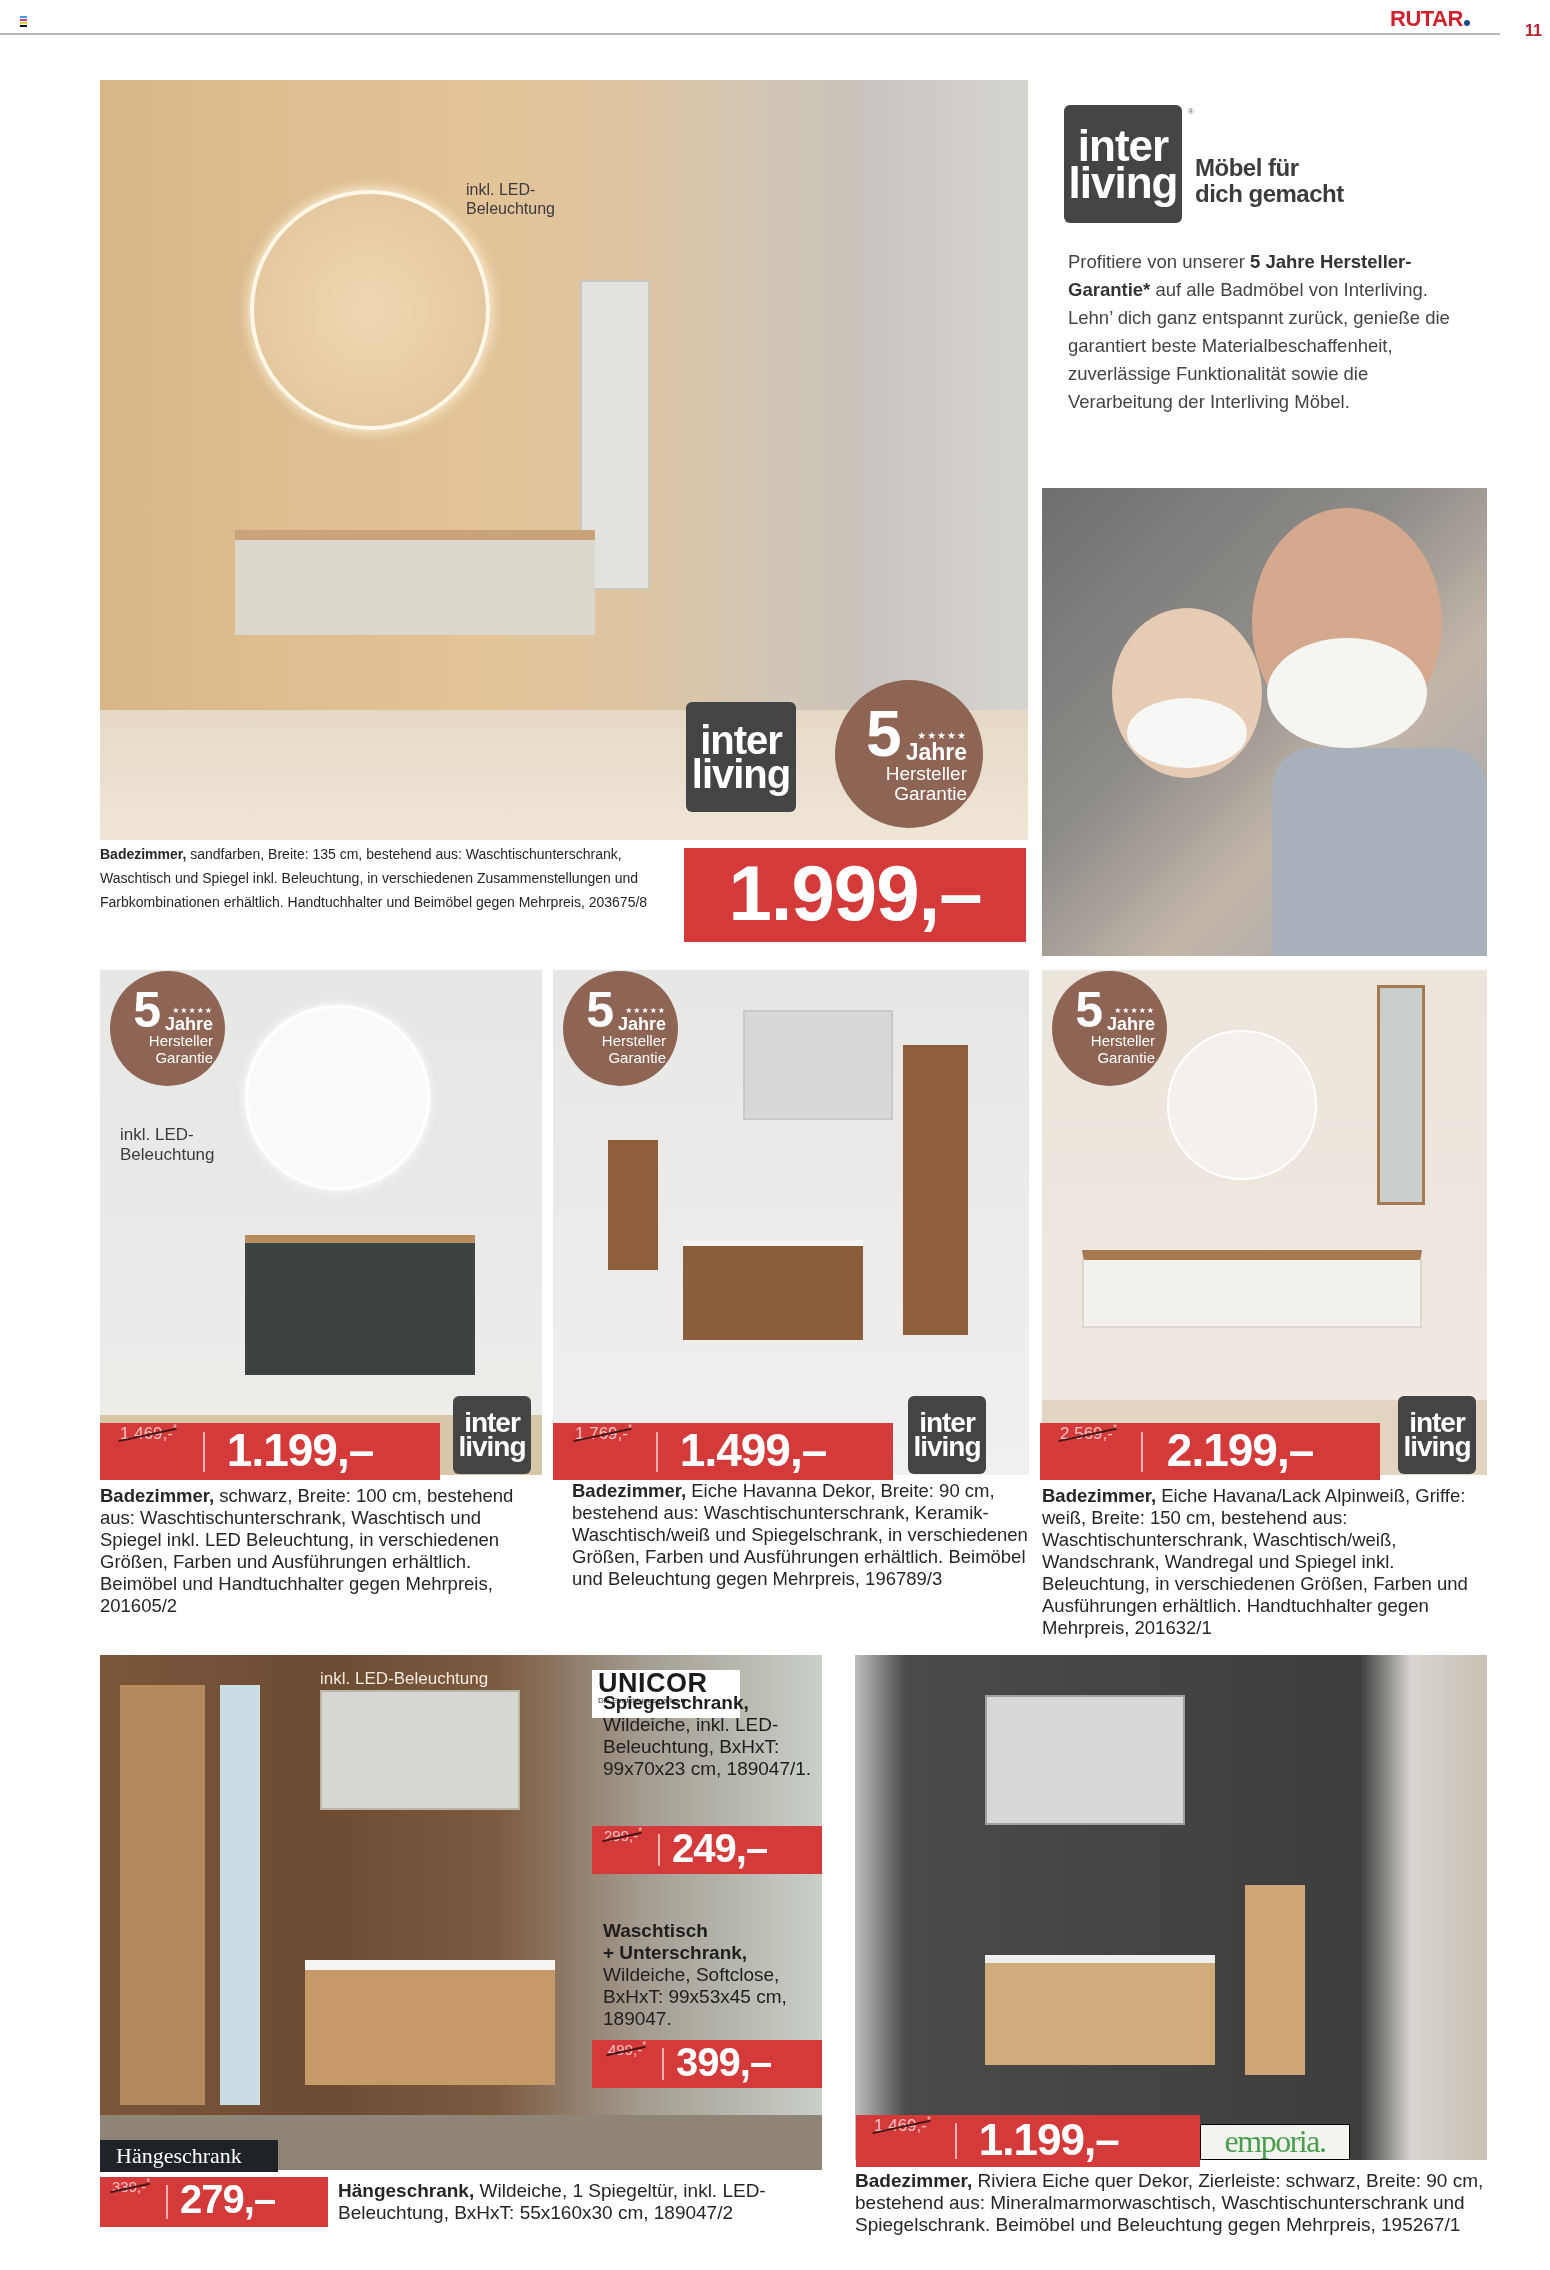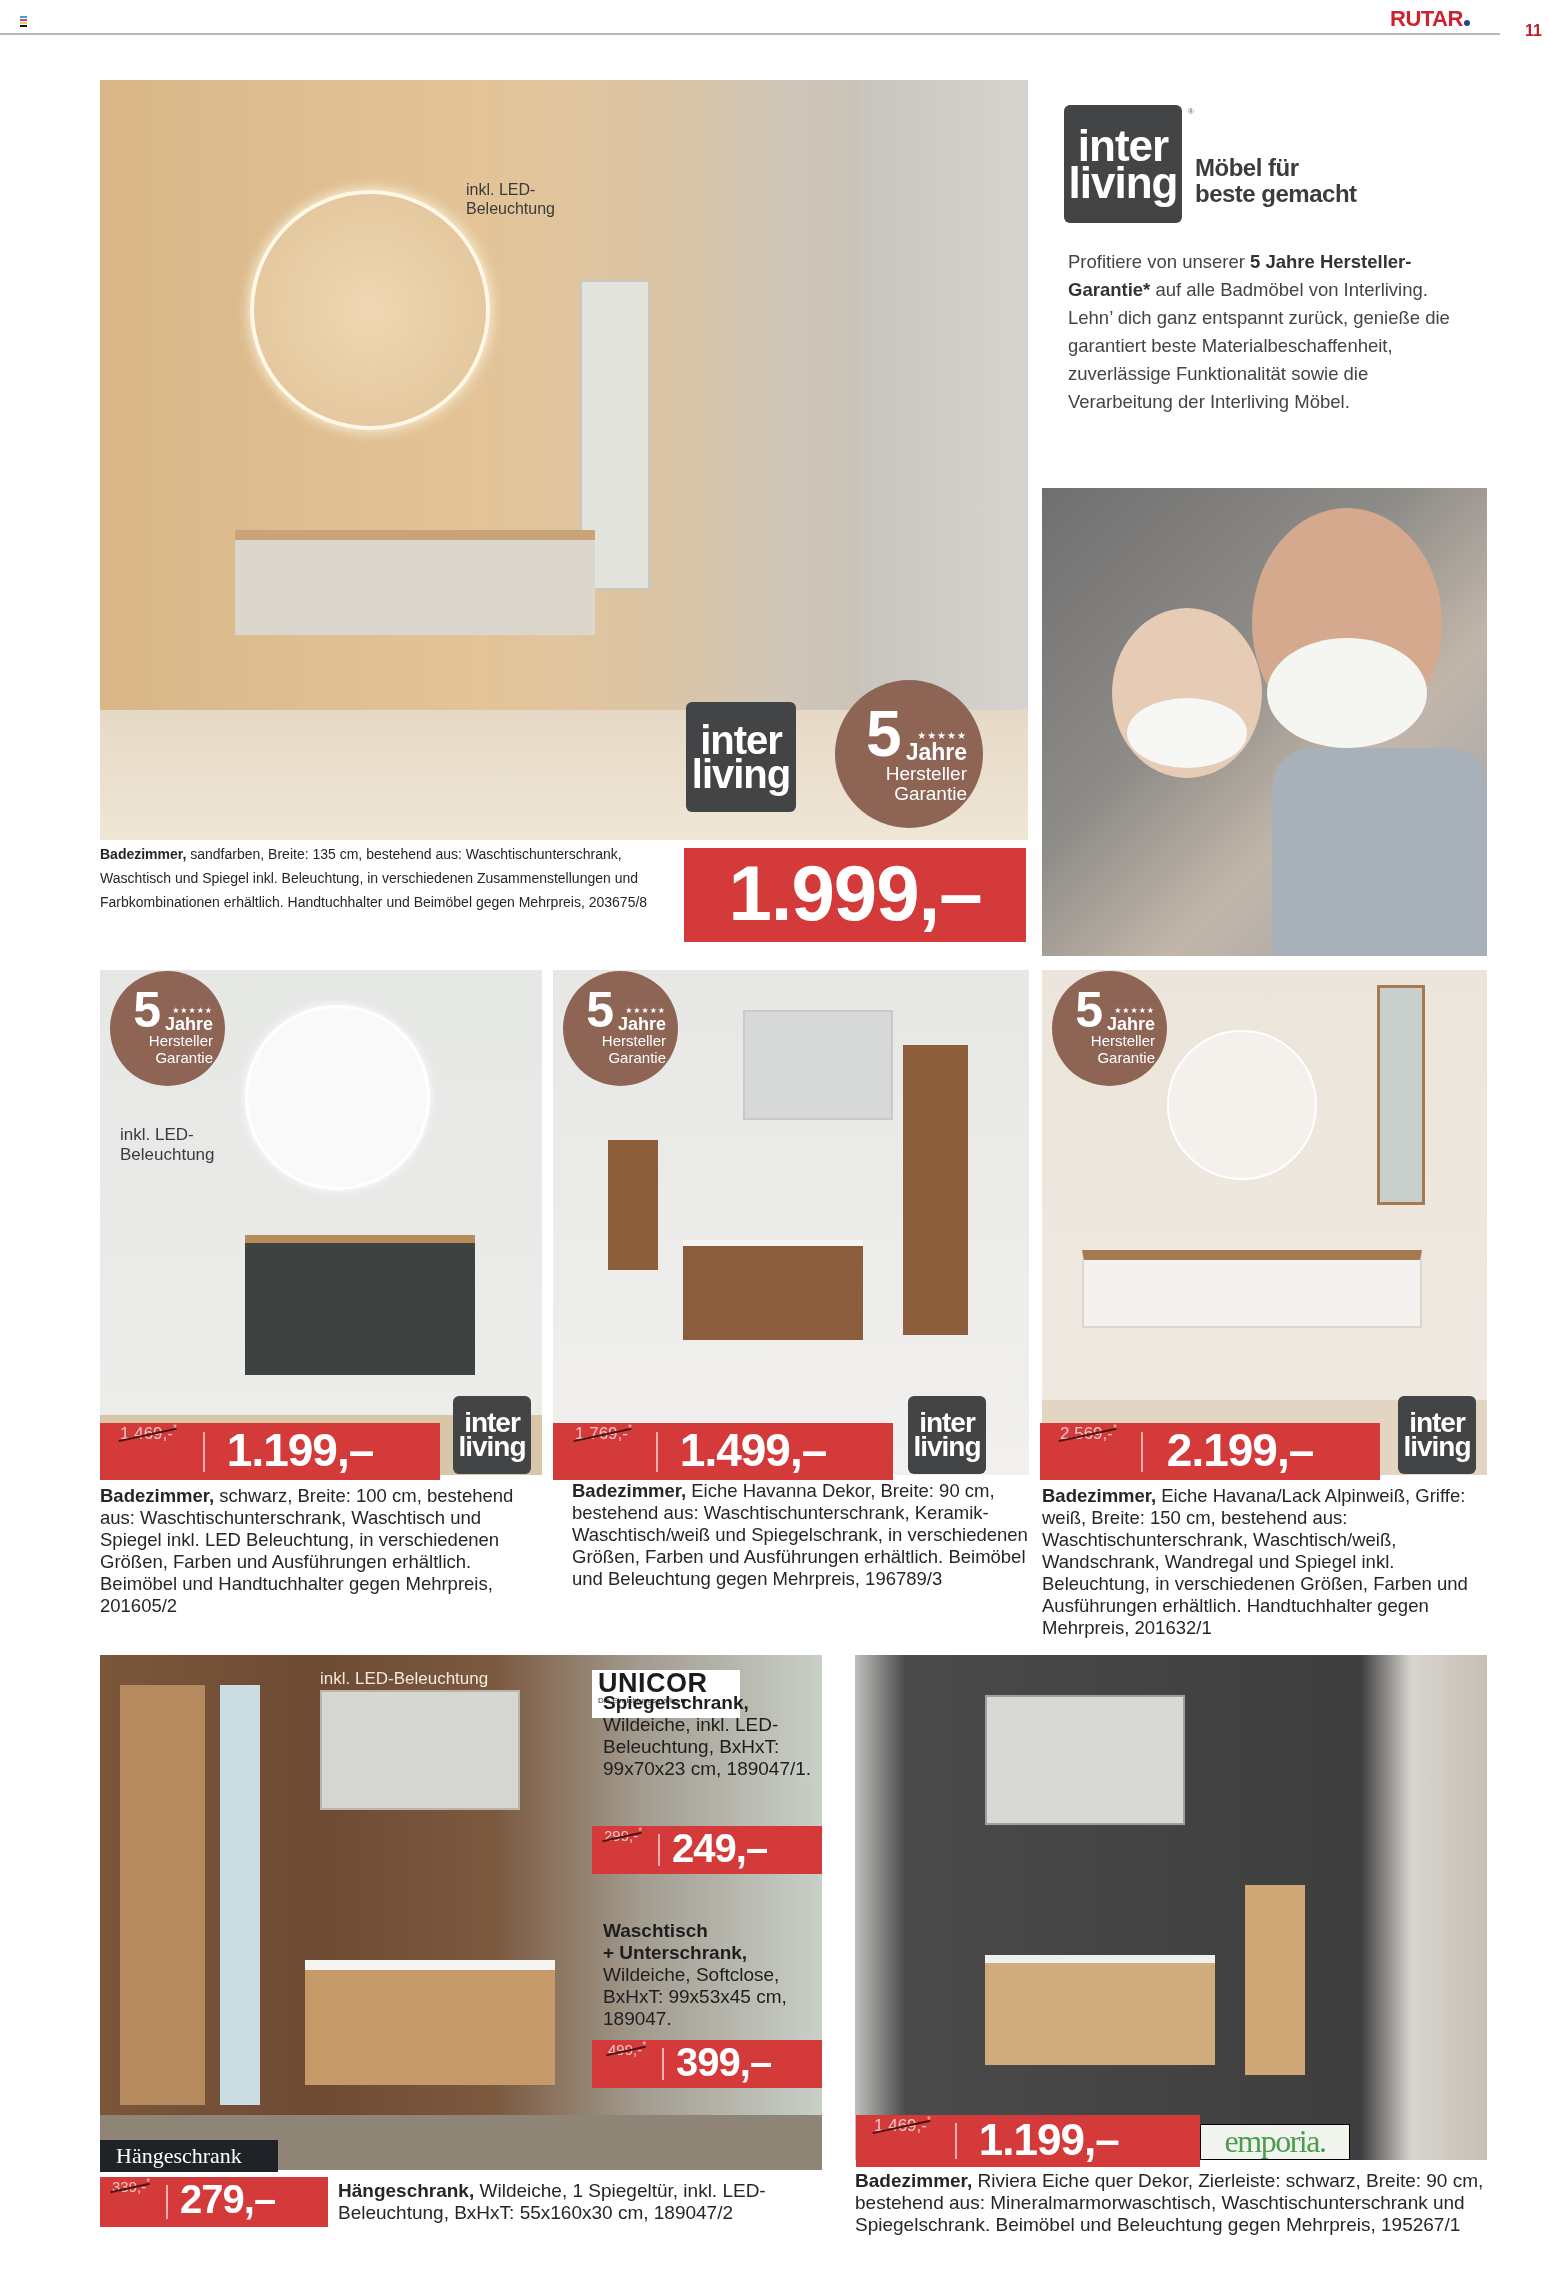--- a/index.html
+++ b/index.html
@@ -148,21 +148,21 @@
   </div>
 </div>
 
 <div class="il-tile abs il-big">
   <span>inter</span>
     <span>living</span>
 </div>
 <div class="abs reg">®</div>
 <div class="abs tagline">
   <div>Möbel für</div>
-    <div>beste gemacht</div>
+    <div>dich gemacht</div>
 </div>
 <div class="abs intro-text">
   <span>Profitiere von unserer </span><b>5 Jahre Hersteller-Garantie*</b><span> auf alle Badmöbel von Interliving. Lehn’ dich ganz entspannt zurück, genieße die garantiert beste Materialbeschaffenheit, zuverlässige Funktionalität sowie die Verarbeitung der Interliving Möbel.</span>
 </div>
 
 <div class="photo ph-family">
   <div class="shirt"></div>
     <div class="face2"></div>
     <div class="foam2"></div>
     <div class="face1"></div>

